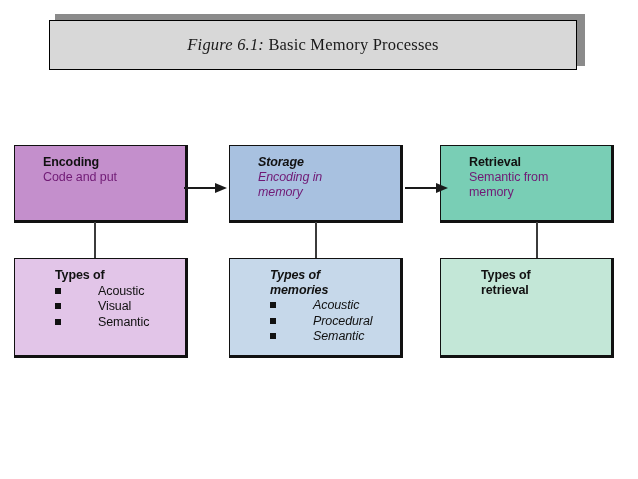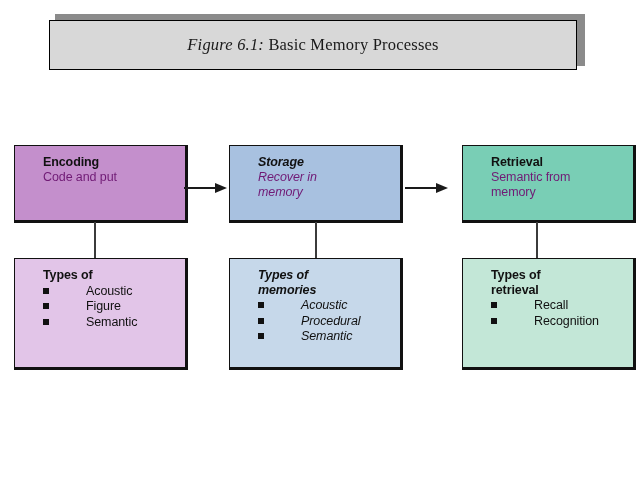--- a/index.html
+++ b/index.html
@@ -51,44 +51,44 @@
   }
 
   
   .column {
     position: absolute;
     top: 145px;
     width: 174px;
   }
   .col-1 { left: 14px; }
   .col-2 { left: 229px; font-style: italic; }
-  .col-3 { left: 462px; }
+  .col-3 { left: 440px; }
 
   .proc-box {
     position: relative;
     width: 174px;
     height: 78px;
     box-sizing: border-box;
     border-right: 3.5px solid #111111;
     border-bottom: 3.5px solid #111111;
     border-left: 1px solid #111111;
     border-top: 1px solid #111111;
     padding: 9px 0 0 28px;
   }
   .types-box {
     position: absolute;
     top: 113px;
     width: 174px;
-    height: 112px;
+    height: 100px;
     box-sizing: border-box;
     border-right: 3.5px solid #111111;
     border-bottom: 3.5px solid #111111;
     border-left: 1px solid #111111;
     border-top: 1px solid #111111;
-    padding: 9px 0 0 28px;
+    padding: 9px 0 0 40px;
   }
 
   .c1-top  { background: #c48fcc; }
   .c1-bot  { background: #e2c5e8; }
   .c2-top  { background: #a8c1e0; }
   .c2-bot  { background: #c6d8ea; }
   .c3-top  { background: #79ceb5; }
   .c3-bot  { background: #c3e7d7; }
 
   .box-title {
@@ -189,34 +189,34 @@
     </div>
     <div class="types-box c1-bot">
       <div class="box-title">Types of</div>
       <ul class="bullet-list">
         <li>
             <span class="sq"></span>
             <span>Acoustic</span>
           </li>
         <li>
             <span class="sq"></span>
-            <span>Figure</span>
+            <span>Visual</span>
           </li>
         <li>
             <span class="sq"></span>
             <span>Semantic</span>
           </li>
       </ul>
     </div>
   </div>
 
   <div class="column col-2">
     <div class="proc-box c2-top">
       <div class="box-title">Storage</div>
-      <div class="box-line">Recover in</div>
+      <div class="box-line">Encoding in</div>
       <div class="box-line">memory</div>
     </div>
     <div class="types-box c2-bot">
       <div class="box-title">Types of</div>
       <div class="box-title">memories</div>
       <ul class="bullet-list">
         <li>
             <span class="sq"></span>
             <span>Acoustic</span>
           </li>
@@ -234,30 +234,20 @@
 
   <div class="column col-3">
     <div class="proc-box c3-top">
       <div class="box-title">Retrieval</div>
       <div class="box-line">Semantic from</div>
       <div class="box-line">memory</div>
     </div>
     <div class="types-box c3-bot">
       <div class="box-title">Types of</div>
       <div class="box-title">retrieval</div>
-      <ul class="bullet-list">
-        <li>
-            <span class="sq"></span>
-            <span>Recall</span>
-          </li>
-        <li>
-            <span class="sq"></span>
-            <span>Recognition</span>
-          </li>
-      </ul>
     </div>
   </div>
 
   <div class="connector conn-1"></div>
   <div class="connector conn-2"></div>
   <div class="connector conn-3"></div>
 
   <div class="arrow arrow-1">
     <div class="shaft"></div>
     <div class="head"></div>

